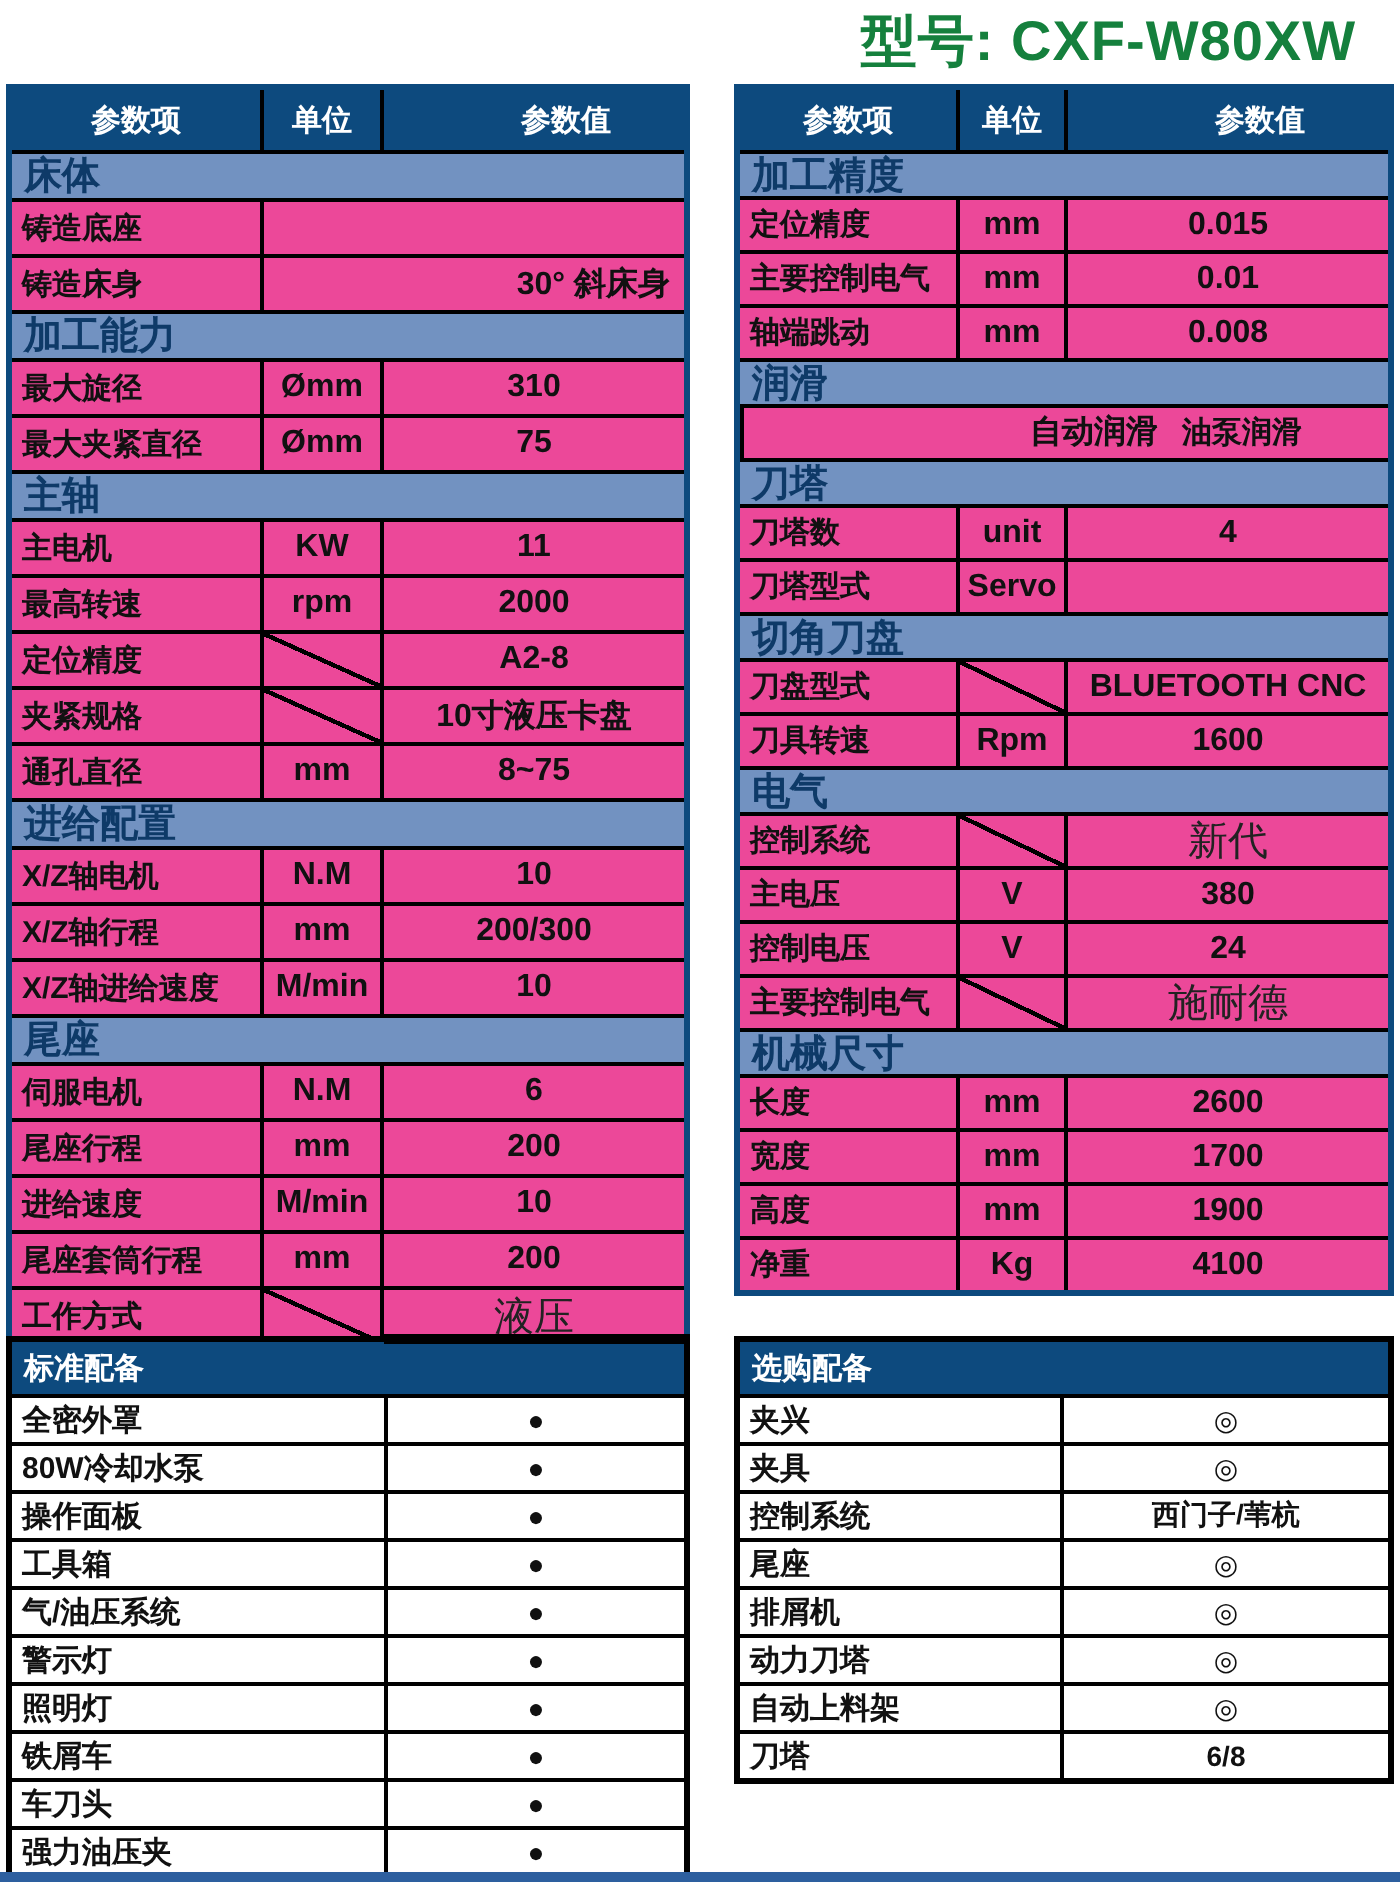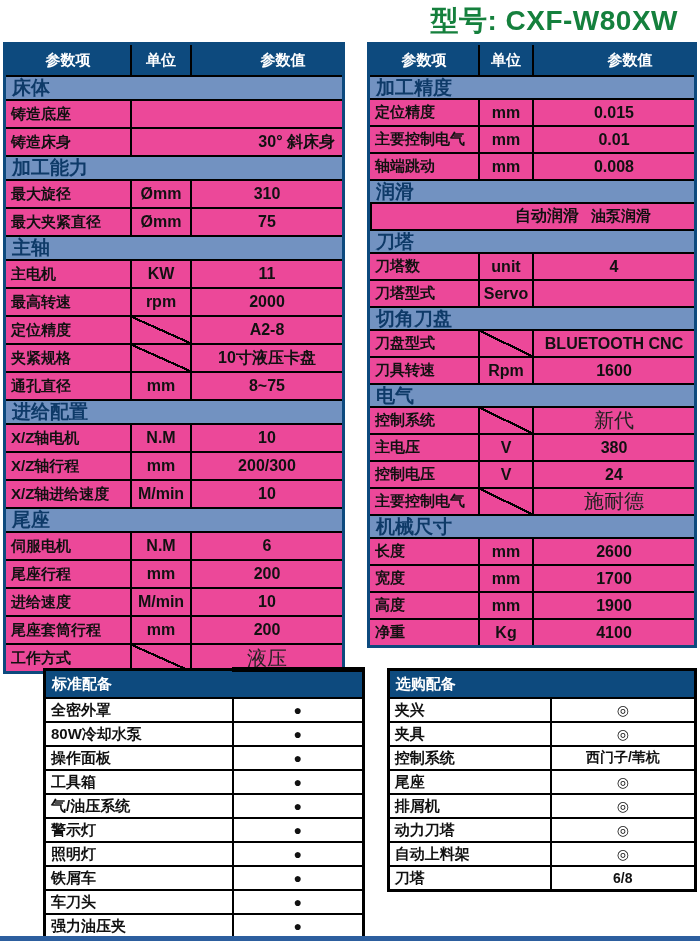--- a/index.html
+++ b/index.html
@@ -52,21 +52,21 @@
   .cell.merged{flex:1 1 auto;}
   .merged.align-right{justify-content:flex-end;padding-right:7px;}
   .serif{font-family:"Liberation Serif","DejaVu Serif",serif;font-weight:normal;font-size:20px;color:#222;}
   .slash-cell{
     background:linear-gradient(to right top,
       transparent calc(50% - 1.1px), var(--grid) calc(50% - 1.1px),
       var(--grid) calc(50% + 1.1px), transparent calc(50% + 1.1px));
   }
   .bottom-tables{position:absolute;top:668px;left:3px;width:694px;display:flex;align-items:flex-start;}
   .equip-table{border:3px solid #000;background:#fff;}
-  .equip-table.standard{width:342px;margin-right:22px;position:relative;margin-left:40px;}
+  .equip-table.standard{width:342px;margin-right:22px;position:relative;}
   .equip-table.standard::before{
     content:"";position:absolute;top:-4px;left:186px;right:-3px;height:5px;background:#000;
   }
   .equip-table.optional{width:330px;}
   .equip-header{
     height:26px;background:var(--navy);color:#fff;
     display:flex;align-items:center;padding-left:6px;
     font-size:15px;font-weight:bold;white-space:nowrap;
   }
   .equip-row{display:flex;height:24px;border-top:2px solid var(--grid);background:#fff;}

